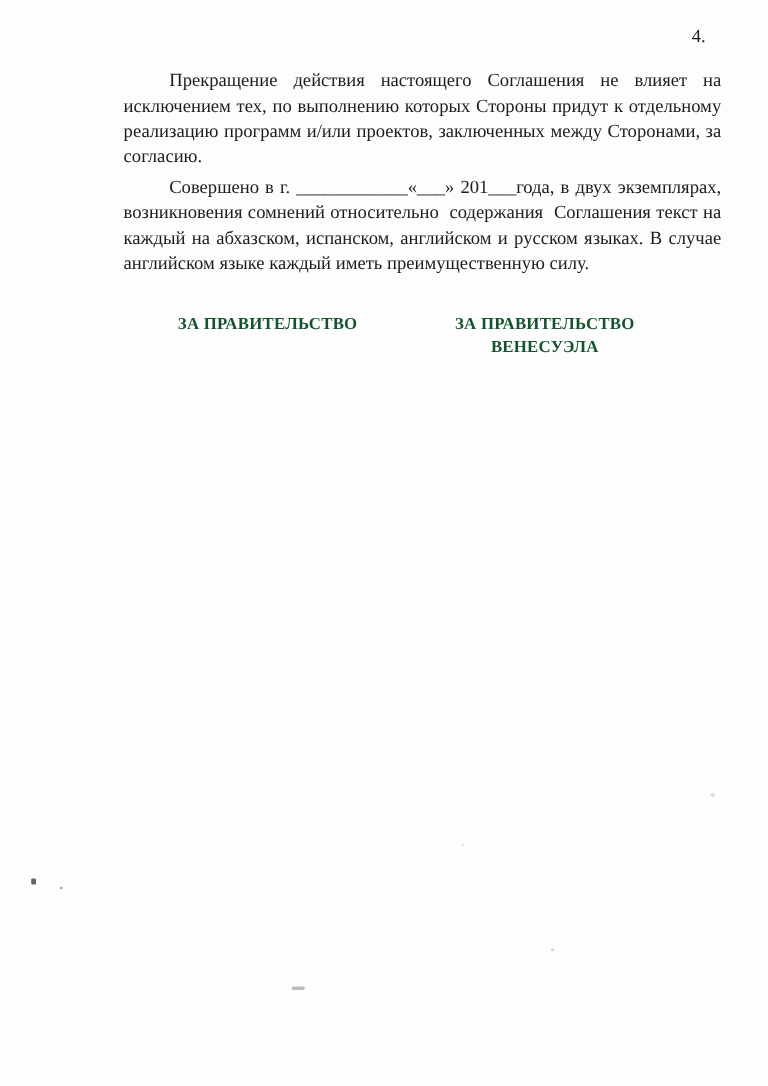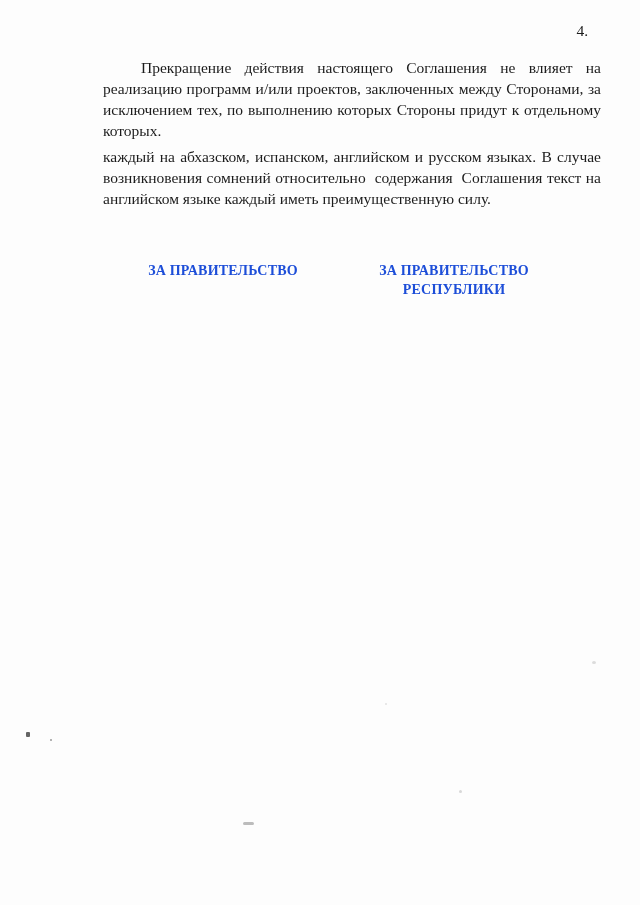--- a/index.html
+++ b/index.html
@@ -42,21 +42,21 @@
   }
   .line.first { text-indent: 38px; }
   .line.last  { text-align-last: left; }
   .sig {
     position: absolute;
     text-align: center;
     font-weight: bold;
     font-size: 14px;
     line-height: 18.5px;
     letter-spacing: 0.2px;
-    color: #1d4ed8;
+    color: #14532d;
   }
   .sig-left  { top: 262px; left: 126px; width: 194px; }
   .sig-right { top: 262px; left: 334px; width: 240px; }
   .speck { position: absolute; pointer-events: none; }
   .speck.s1 { left: 26px;  top: 732px; width: 4px;  height: 5px; background: #4a4a4a; opacity: .85; border-radius: 1px; }
   .speck.s2 { left: 50px;  top: 739px; width: 2px;  height: 2px; background: #9a9a9a; border-radius: 50%; }
   .speck.s3 { left: 243px; top: 822px; width: 11px; height: 3px; background: #bcbcbc; border-radius: 2px; filter: blur(0.4px); }
   .speck.s4 { left: 459px; top: 790px; width: 3px;  height: 3px; background: #d8d8d8; border-radius: 50%; }
   .speck.s5 { left: 592px; top: 661px; width: 4px;  height: 3px; background: #dcdcdc; border-radius: 50%; }
   .speck.s6 { left: 385px; top: 703px; width: 2px;  height: 2px; background: #e0e0e0; border-radius: 50%; }
@@ -65,40 +65,41 @@
 <body>
 
 <div class="sheet">
 
   <div class="pageno">4.</div>
 
   <div class="body-text">
 
     <div class="para">
       <div class="line first">Прекращение действия настоящего Соглашения не влияет на</div>
+      <div class="line">исключением тех, по выполнению которых Стороны придут к отдельному</div>
       <div class="line">реализацию программ и/или проектов, заключенных между Сторонами, за</div>
-      <div class="line">исключением тех, по выполнению которых Стороны придут к отдельному</div>
-      <div class="line last">которых.</div>
+      <div class="line last">согласию.</div>
     </div>
 
     <div class="para">
+      <div class="line first">Совершено в г. ____________«___» 201___года, в двух экземплярах,</div>
+      <div class="line">возникновения сомнений относительно&nbsp; содержания&nbsp; Соглашения текст на</div>
       <div class="line">каждый на абхазском, испанском, английском и русском языках. В случае</div>
-      <div class="line">возникновения сомнений относительно&nbsp; содержания&nbsp; Соглашения текст на</div>
       <div class="line last">английском языке каждый иметь преимущественную силу.</div>
     </div>
 
   </div>
 
   <div class="sig sig-left">
     <div>ЗА ПРАВИТЕЛЬСТВО</div>
   </div>
 
   <div class="sig sig-right">
     <div>ЗА ПРАВИТЕЛЬСТВО</div>
-    <div>РЕСПУБЛИКИ</div>
+    <div>ВЕНЕСУЭЛА</div>
   </div>
 
   <div class="speck s1"></div>
   <div class="speck s2"></div>
   <div class="speck s3"></div>
   <div class="speck s4"></div>
   <div class="speck s5"></div>
   <div class="speck s6"></div>
 
 </div>

